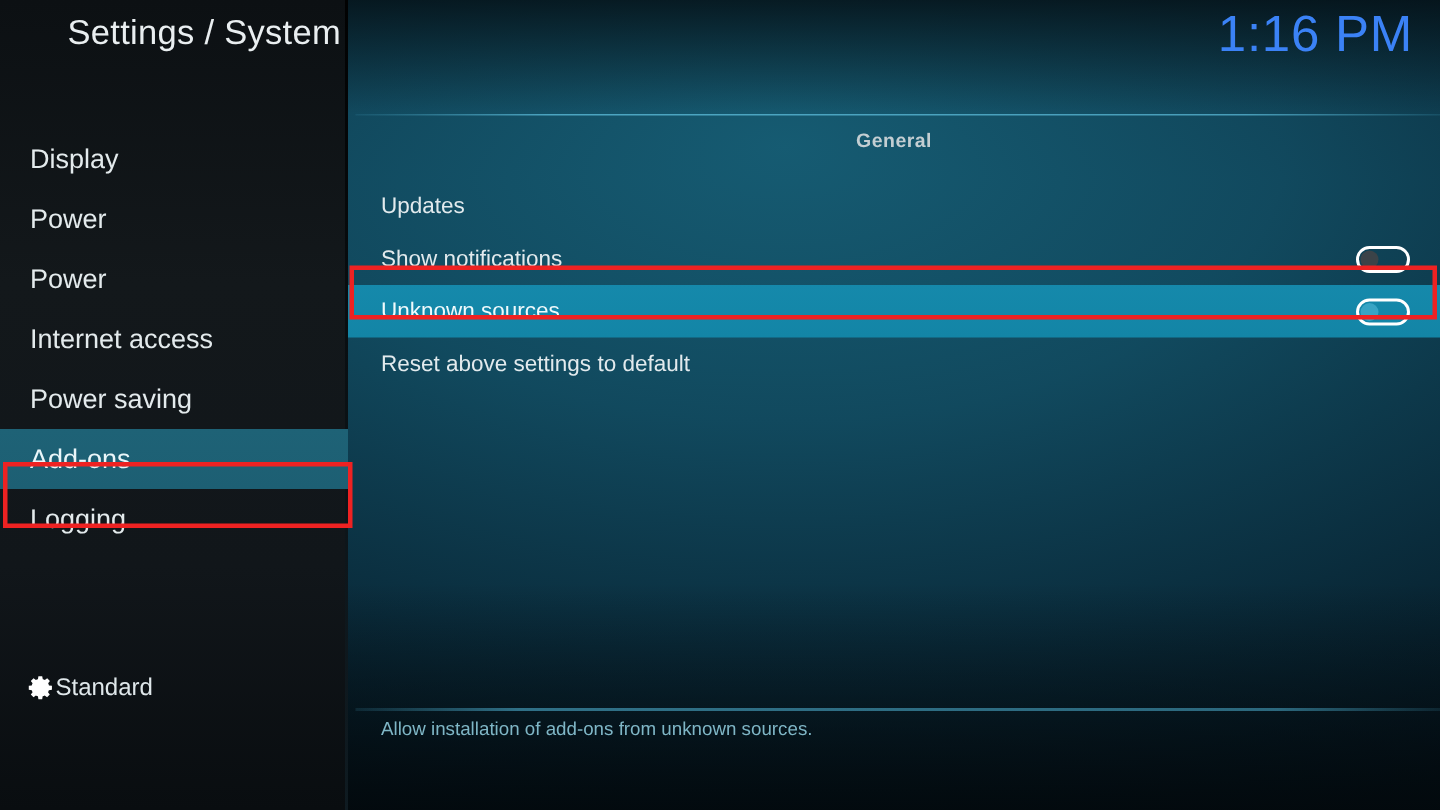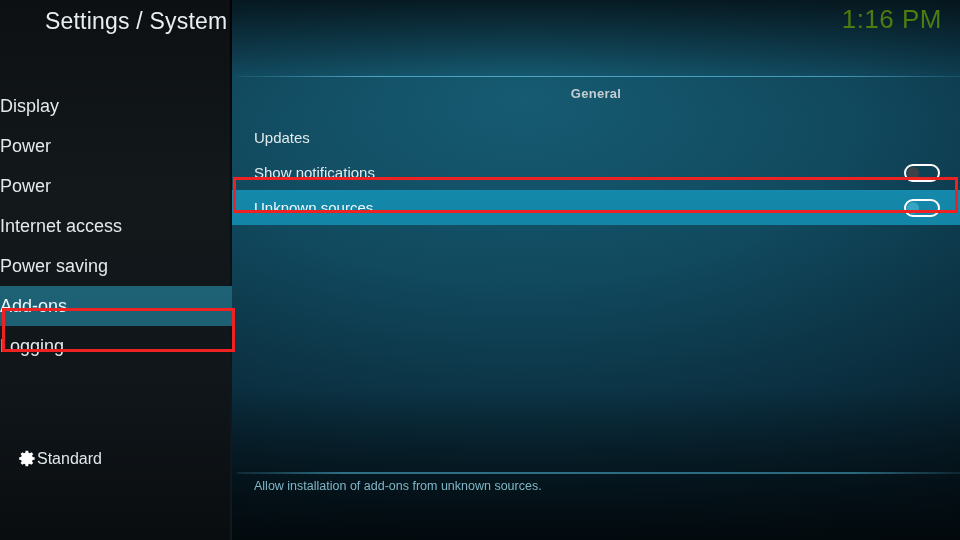--- a/index.html
+++ b/index.html
@@ -48,36 +48,37 @@
     font-size:23px;
     color:#e9eef0;
     letter-spacing:0.2px;
     white-space:nowrap;
     margin-left:27px;
   }
 
   .clock {
     position:absolute;
     right:18px; top:4px;
-    font-size:26px;
-    color:#4d7c0f;
+    font-size:34px;
+    color:#3b82f6;
     letter-spacing:0.5px;
     white-space:nowrap;
   }
 
   
   .menu {
     position:absolute;
     left:0; top:86px; width:232px;
   }
   .menu-item {
     position:relative;
     height:40px;
     display:flex;
     align-items:center;
+    padding-left:20px;
     color:#e3eaec;
     font-size:18px;
     white-space:nowrap;
   }
   .menu-item.selected {
     background:linear-gradient(180deg,#1e6276 0%, #1d5f73 100%);
     color:#eaf6f9;
   }
 
   
@@ -250,20 +251,23 @@
         </span>
       </div>
 
       <div class="row selected">
         <span class="row-label">Unknown sources</span>
         <span class="toggle">
           <span class="knob"></span>
         </span>
       </div>
 
+      <div class="row">
+        <span class="row-label">Reset above settings to default</span>
+      </div>
 
     </div>
 
     <div class="hr-bottom"></div>
     <div class="help">Allow installation of add-ons from unknown sources.</div>
   </div>
 
   <div class="annot" id="annot-addons"></div>
   <div class="annot" id="annot-unknown"></div>
 

